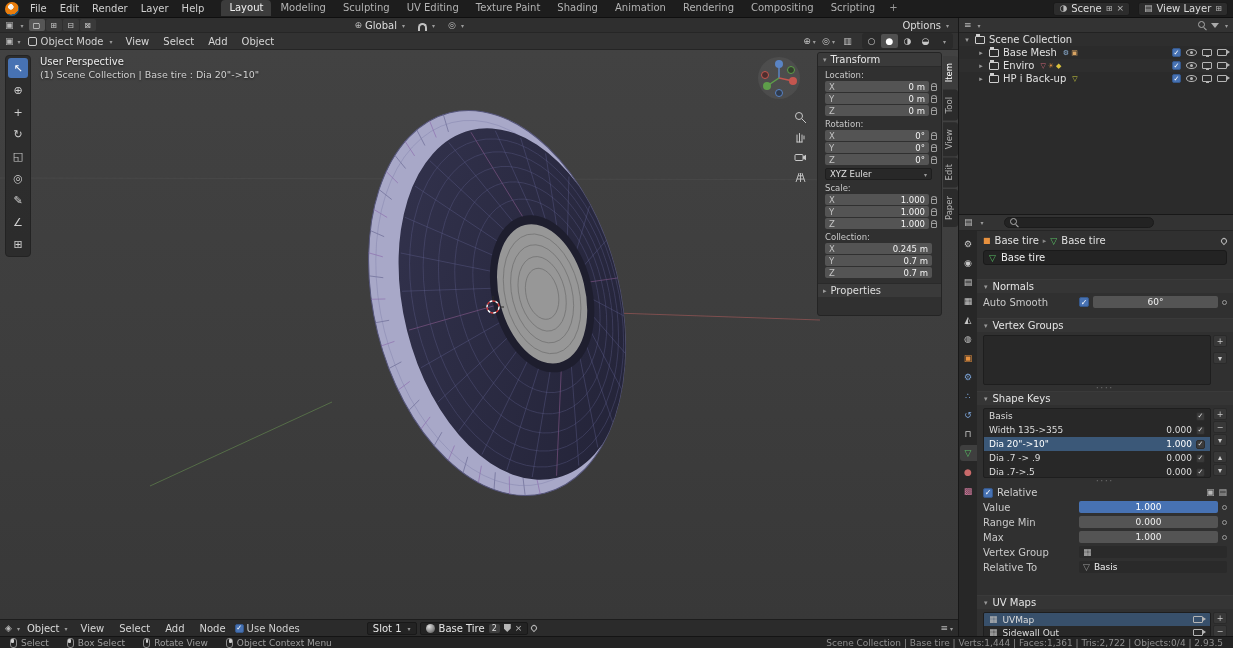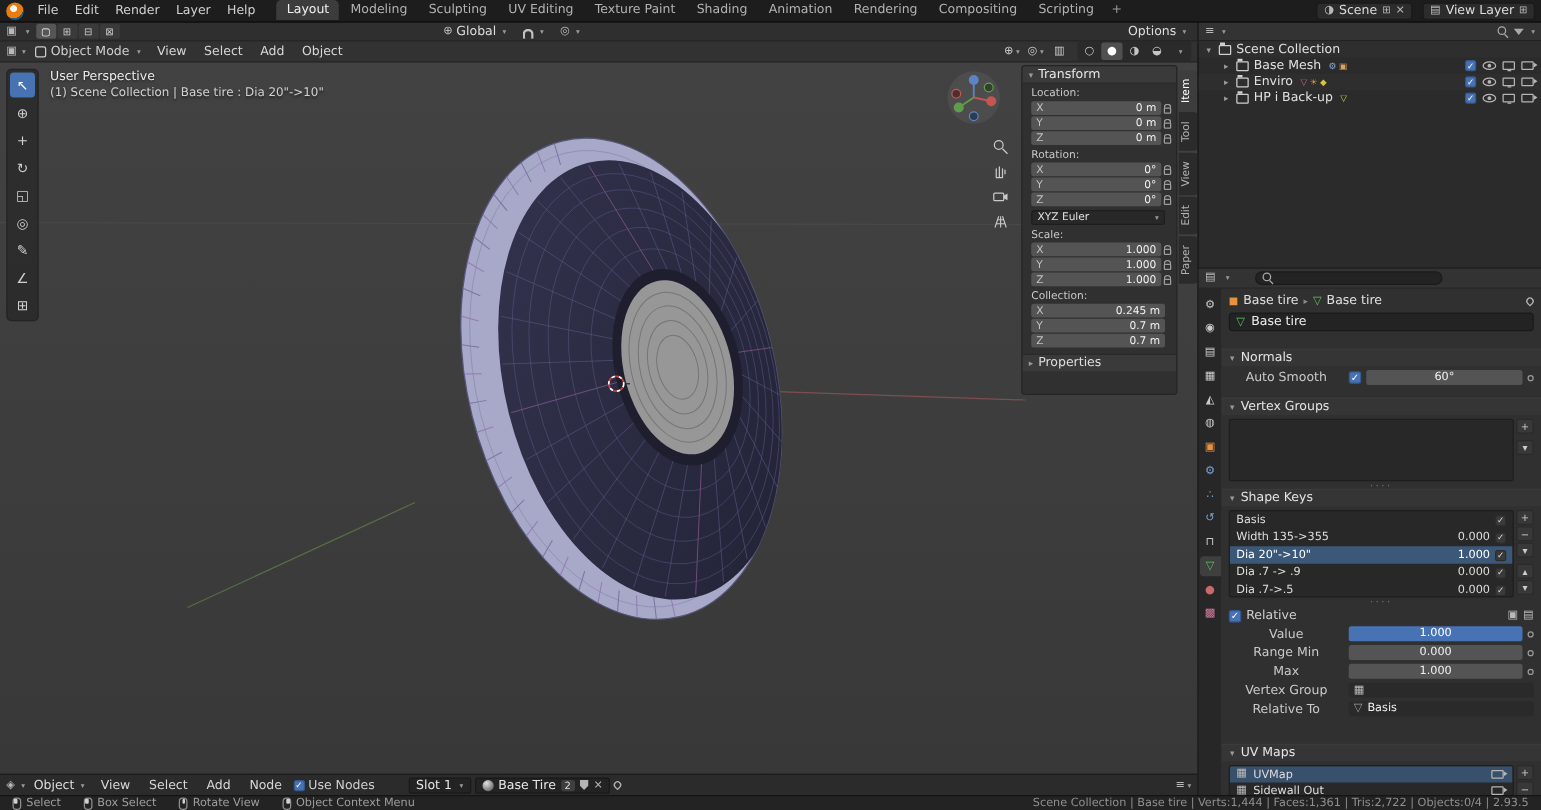--- a/index.html
+++ b/index.html
@@ -132,21 +132,21 @@
 .pr-search{width:150px;height:11px;background:#232323;border:1px solid #1b1b1b;border-radius:6px;display:flex;align-items:center;gap:4px;padding:0 5px;margin-left:14px}
 .pr-tabs{position:absolute;left:0;top:16px;bottom:0;width:18px;background:#272727;display:flex;flex-direction:column;align-items:center;padding-top:5px;gap:3px}
 .pr-tab{width:17px;height:16px;display:flex;align-items:center;justify-content:center;border-radius:3px 0 0 3px;font-size:9px;flex:none}
 .pr-tab.active{background:#3f3f3f}
 .pr-content{position:absolute;left:18px;top:16px;right:0;bottom:0;background:#303030;overflow:hidden;padding:2px 4px 0}
 .crumb{display:flex;align-items:center;gap:4px;height:15px;color:#e0e0e0;padding:0 2px}
 .crumb .sep{color:#8a8a8a;font-size:7px}
 .name-field{margin:2px 2px 14px;height:15px;background:#232323;border:1px solid #1a1a1a;border-radius:3px;display:flex;align-items:center;gap:5px;padding:0 5px;color:#eee}
 .panel-h{display:flex;align-items:center;gap:5px;height:14px;color:#e4e4e4;border-top:1px solid #3a3a3a;margin:0 -4px;padding:0 7px;background:#353535}
 .prow{display:flex;align-items:center;gap:4px;margin:3px 2px}
-.plabel{width:92px;text-align:center;color:#c9c9c9;flex:none}
+.plabel{width:92px;text-align:left;color:#c9c9c9;flex:none}
 .pfield{flex:1;height:12px;background:#545454;border-radius:2px;display:flex;align-items:center;justify-content:center;color:#f0f0f0;font-size:9px}
 .pfield.dark{background:#2a2a2a;justify-content:flex-start;gap:4px;padding:0 4px}
 .pslider{flex:1;height:12px;border-radius:2px;background:#4772b3;color:#fff;display:flex;align-items:center;justify-content:center;font-size:9px}
 .listwrap{display:flex;margin:3px 2px 0;gap:2px}
 .listbox{flex:1;background:#282828;border:1px solid #1e1e1e;border-radius:2px;overflow:hidden}
 .lbtns{width:14px;display:flex;flex-direction:column;gap:1px}
 .lbtn{height:12px;background:#383838;border:1px solid #2a2a2a;border-radius:2px;display:flex;align-items:center;justify-content:center;font-size:8px;color:#ccc}
 .lbtn.sp{margin-top:4px}
 .skrow{display:flex;align-items:center;height:14px;padding:0 5px;gap:4px;font-size:9px;color:#ddd}
 .skrow.sel{background:#3b5878;color:#fff}
@@ -533,21 +533,21 @@
     <div class="sh-dd">
       <span>Object</span>
       <span class="caret">▾</span>
     </div>
     <span class="vh-menu">View</span>
     <span class="vh-menu">Select</span>
     <span class="vh-menu">Add</span>
     <span class="vh-menu">Node</span>
     <span class="cbx on sm"></span>
     <span>Use Nodes</span>
-    <div class="sh-field" style="margin-left:24px">
+    <div class="sh-field" style="margin-left:64px">
       <span>Slot 1</span>
       <span class="caret">▾</span>
     </div>
     <div class="sh-field">
       <span class="matball"></span>
       <span>Base Tire</span>
       <span class="badge">2</span>
       <span class="shield"></span>
       <span class="ic i-x"></span>
     </div>

